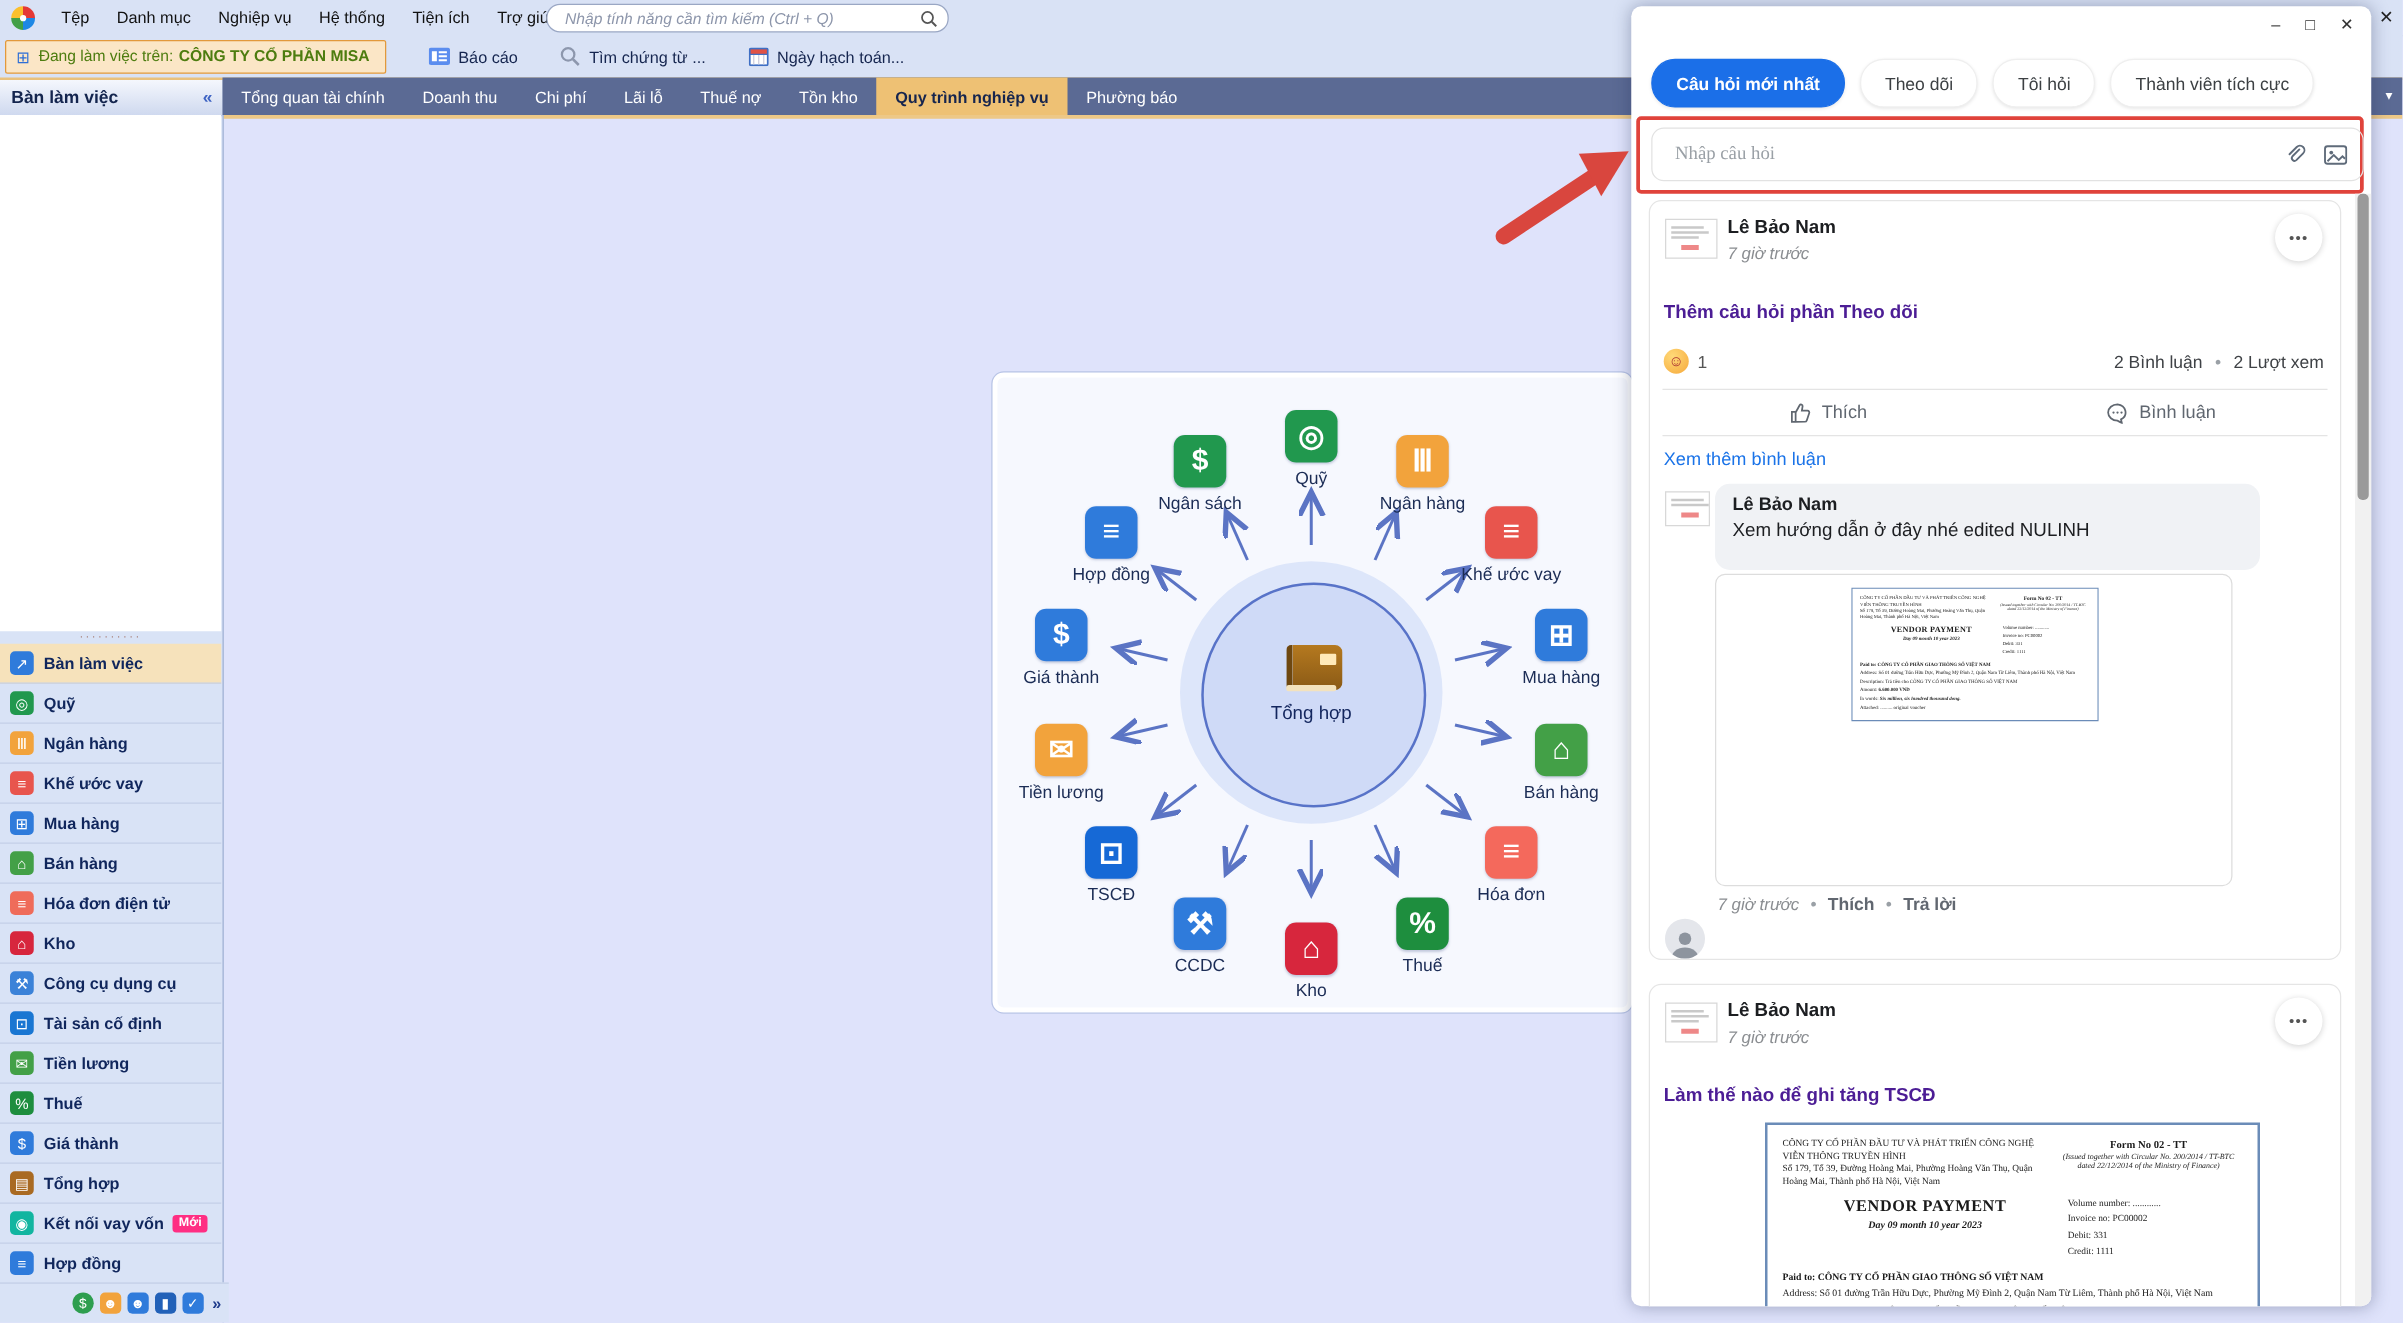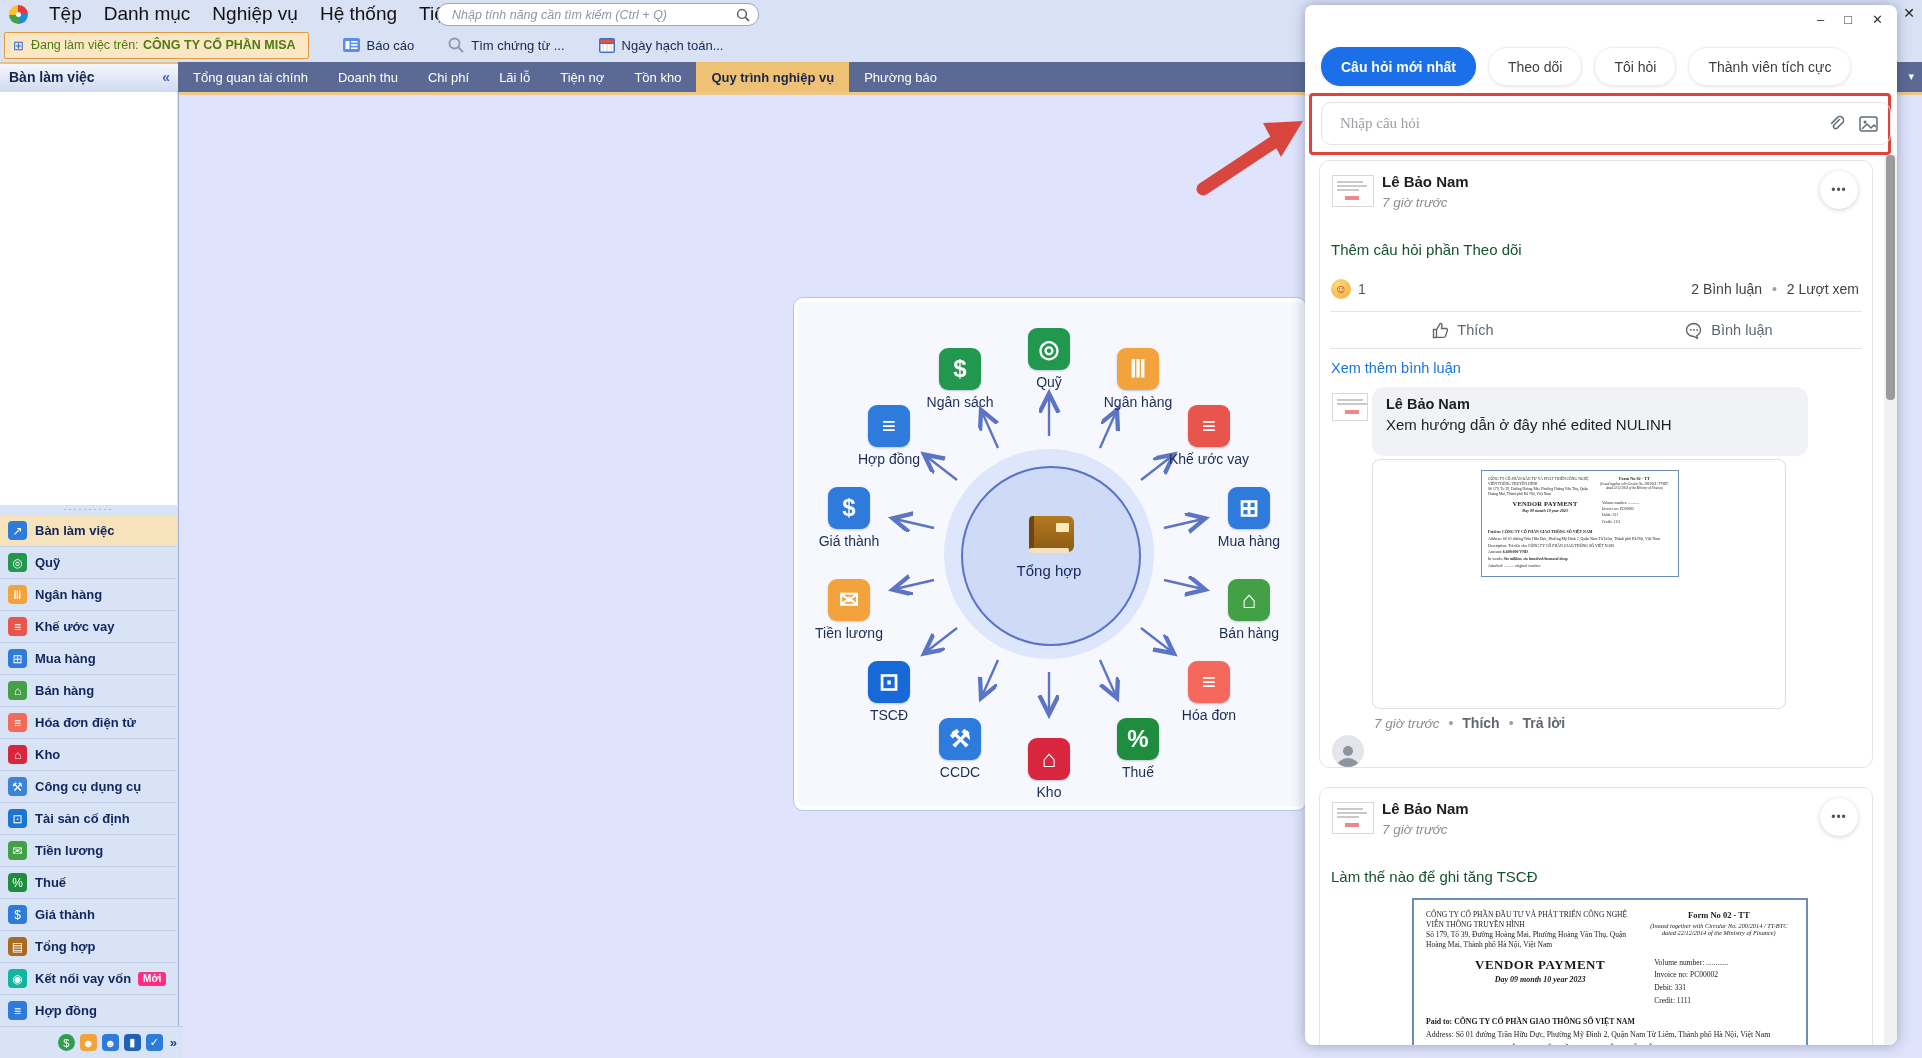--- a/index.html
+++ b/index.html
@@ -7,21 +7,21 @@
        font-family:"Liberation Sans",sans-serif;background:#dfe3fb;-webkit-font-smoothing:antialiased;}
   .abs{position:absolute;}
 
   
   .menubar{left:0;top:0;width:1922px;height:28px;background:#d9e2f5;border-bottom:1px solid #c2cde8;
            display:flex;align-items:center;z-index:3;}
   .logo{width:19px;height:19px;border-radius:50%;margin:0 10px 0 9px;
         background:conic-gradient(#e53935 0 25%,#1e88e5 25% 50%,#43a047 50% 75%,#fbc02d 75% 100%);
         position:relative;flex:0 0 auto;}
   .logo::after{content:"";position:absolute;left:7px;top:7px;width:5px;height:5px;border-radius:50%;background:#fff;}
-  .menu-item{padding:0 11px;font-size:19px;color:#111;line-height:28px;cursor:default;}
+  .menu-item{padding:0 11px;font-size:13px;color:#111;line-height:28px;cursor:default;}
   .newbadge{background:#f0506e;color:#fff;font-size:10px;font-weight:bold;border-radius:9px;
             padding:2px 7px;margin-left:-4px;}
   .gsearch{left:437px;top:3px;width:300px;height:21px;background:#fff;border:1px solid #9aa7c4;
            border-radius:11px;display:flex;align-items:center;padding:0 8px 0 12px;}
   .gsearch input{border:none;outline:none;flex:1;font-size:12.5px;font-style:italic;color:#333;
                  font-family:"Liberation Sans",sans-serif;background:transparent;}
   .gsearch input::placeholder{color:#8d96ab;font-style:italic;}
   .app-close{right:7px;top:5px;font-size:14px;color:#222;line-height:16px;}
 
   
@@ -116,21 +116,21 @@
   .post2{top:782px;height:400px;}
   .avatar-doc{position:absolute;width:40px;height:30px;background:#fff;border:1px solid #d8d8d8;}
   .avatar-doc i{position:absolute;left:4px;height:1.5px;background:#c9c9c9;}
   .avatar-doc i.l1{top:5px;width:26px;} .avatar-doc i.l2{top:9px;width:30px;} .avatar-doc i.l3{top:13px;width:22px;}
   .avatar-doc i.red{background:#e88;height:4px;top:20px;width:14px;left:12px;}
   .p-name{position:absolute;left:62px;top:12px;font-size:15px;font-weight:bold;color:#1c1e21;}
   .p-time{position:absolute;left:62px;top:34px;font-size:13.5px;font-style:italic;color:#8a8d91;}
   .morebtn{position:absolute;right:14px;top:10px;width:38px;height:38px;border-radius:50%;background:#fff;
            box-shadow:0 1px 5px rgba(0,0,0,.18);display:flex;align-items:center;justify-content:center;
            color:#555;font-size:12px;letter-spacing:1px;}
-  .p-title{position:absolute;left:11px;top:80px;font-size:15px;font-weight:normal;color:#14532d;}
+  .p-title{position:absolute;left:11px;top:80px;font-size:15px;font-weight:bold;color:#4c1d95;}
   .emojidot{position:absolute;left:11px;top:118px;width:20px;height:20px;border-radius:50%;
             background:radial-gradient(circle at 35% 30%,#ffd978,#f6a93b);display:flex;align-items:center;
             justify-content:center;color:#a33;font-size:12px;}
   .rcount{position:absolute;left:38px;top:120px;font-size:14px;color:#555;}
   .p-meta{position:absolute;right:13px;top:120px;font-size:14px;color:#3f4246;}
   .hr1{position:absolute;left:10px;right:10px;top:150px;border-top:1px solid #e4e4e4;}
   .actions{position:absolute;left:10px;right:10px;top:151px;height:36px;display:flex;}
   .actions .act{flex:1;display:flex;align-items:center;justify-content:center;gap:8px;color:#606770;font-size:14.5px;}
   .hr2{position:absolute;left:10px;right:10px;top:187px;border-top:1px solid #e4e4e4;}
   .morelink{position:absolute;left:11px;top:199px;font-size:14.5px;color:#1a73e8;}
@@ -237,21 +237,21 @@
     <span>Ngày hạch toán...</span>
   </div>
 </div>
 <div class="abs tb-drop">▾</div>
 
 <div class="abs tabbar">
   <div class="atab">Tổng quan tài chính</div>
   <div class="atab">Doanh thu</div>
   <div class="atab">Chi phí</div>
   <div class="atab">Lãi lỗ</div>
-  <div class="atab">Tiện nợ</div>
+  <div class="atab">Thuế nợ</div>
   <div class="atab">Tồn kho</div>
   <div class="atab active">Quy trình nghiệp vụ</div>
   <div class="atab">Phường báo</div>
 </div>
 <div class="abs tab-drop">▾</div>
 <div class="abs content-topline"></div>
 
 <div class="abs sidebar">
   <div class="sb-head">
     <span class="sb-title">Bàn làm việc</span>

